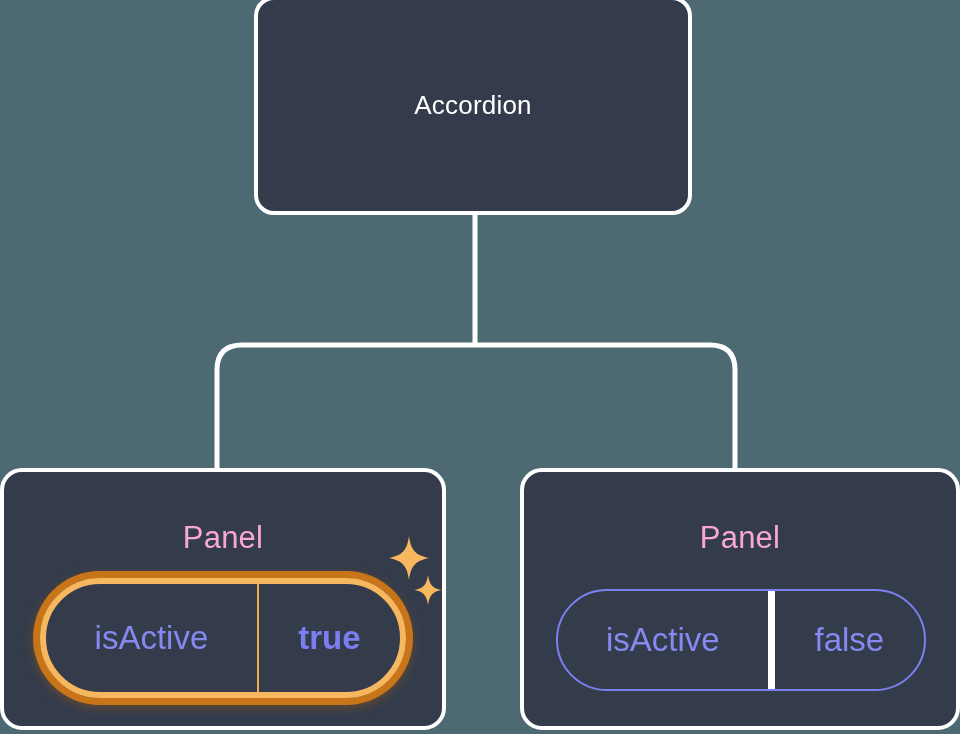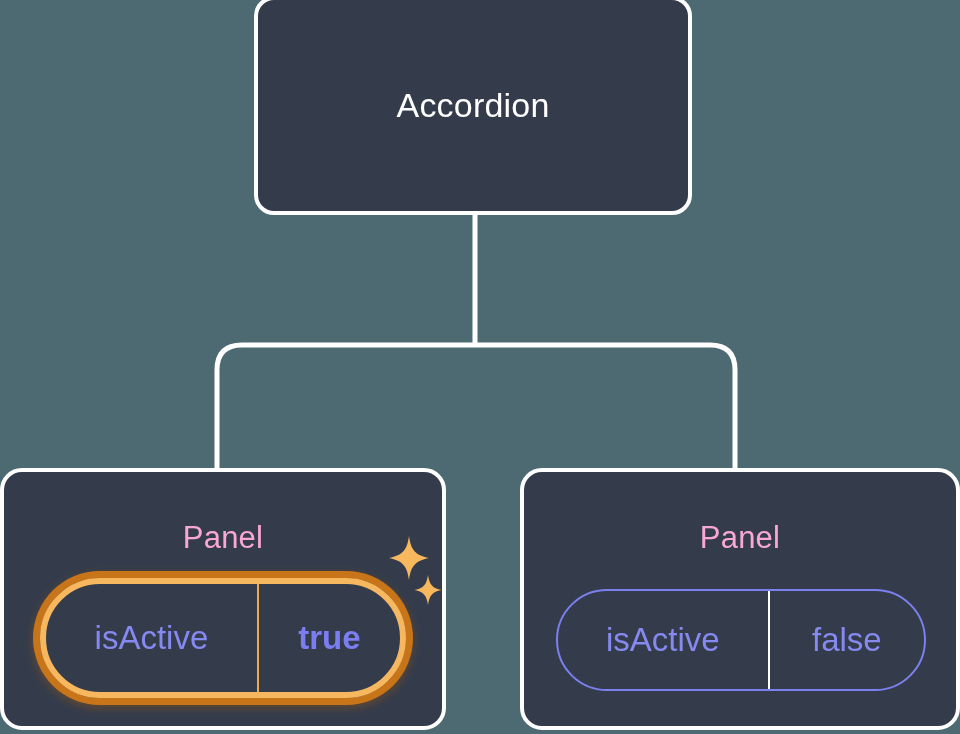--- a/index.html
+++ b/index.html
@@ -40,21 +40,21 @@
     left: 254px;
     top: -4px;
     width: 438px;
     height: 219px;
     display: flex;
     align-items: center;
     justify-content: center;
   }
   .node-title-center {
     color: #ffffff;
-    font-size: 34px;
+    font-size: 26px;
     letter-spacing: 0.2px;
   }
   #node-panel-left {
     left: 0px;
     top: 468px;
     width: 446px;
     height: 262px;
     border-radius: 22px;
   }
   #node-panel-right {
@@ -97,21 +97,21 @@
   .pill-normal {
     border: 2px solid #7c80ee;
     background: transparent;
   }
   .pill-normal .pill-key,
   .pill-normal .pill-val {
     color: #8589f0;
     font-size: 33px;
   }
   .pill-normal .pill-val {
-    border-left: 2px solid #ffffff;
+    border-left: 7px solid #ffffff;
   }
 
   
   .pill-highlight {
     border: 6px solid #f7b75f;
     background: transparent;
     box-shadow:
       0 0 0 7px #c8751a,
       0 3px 10px 7px rgba(160, 90, 15, 0.45);
   }

